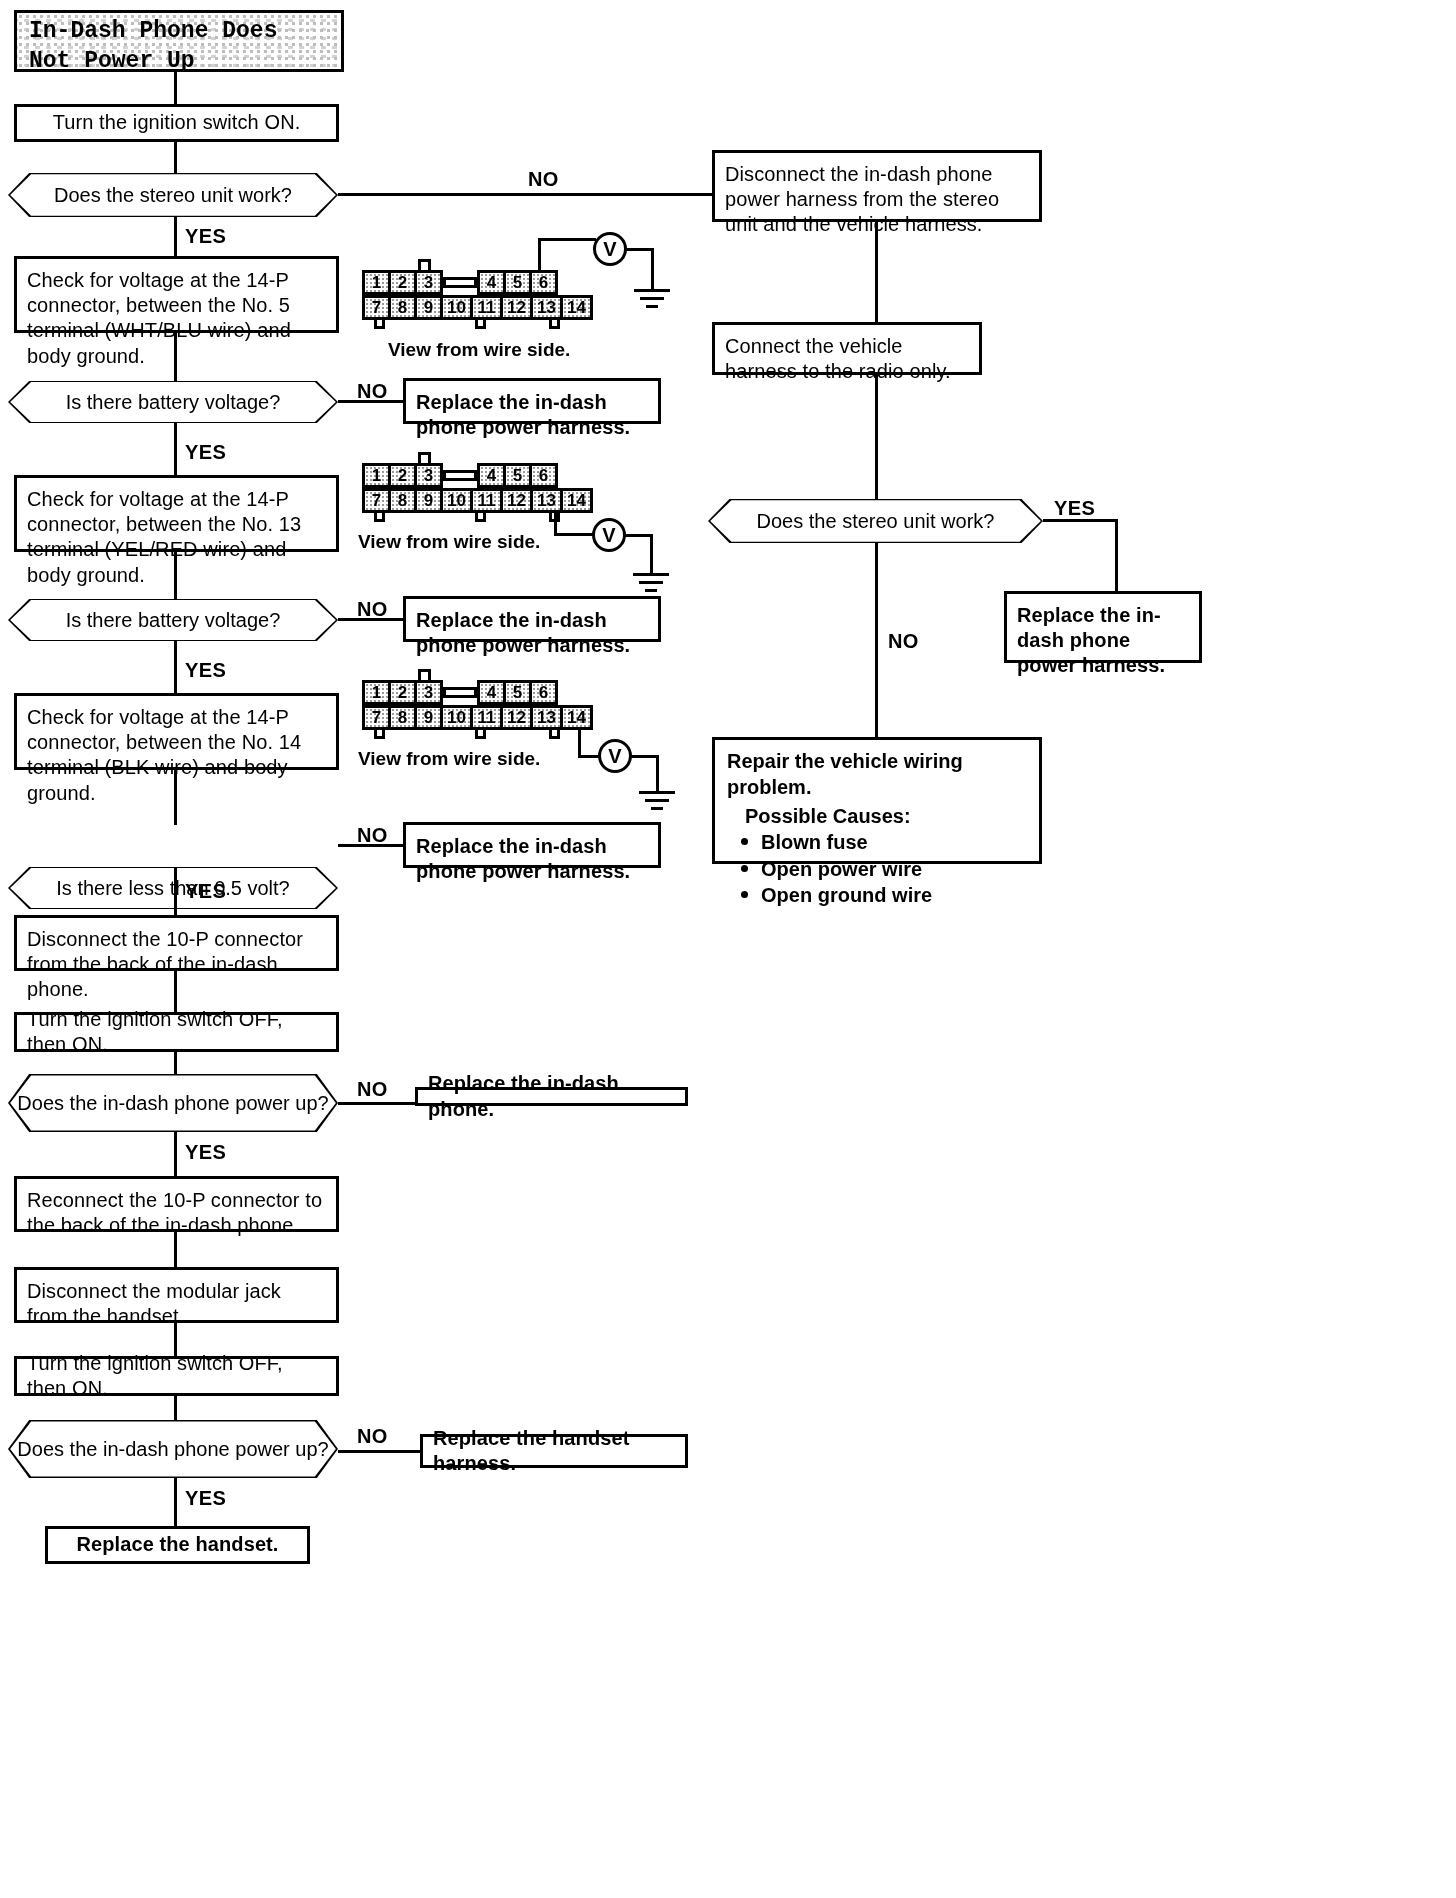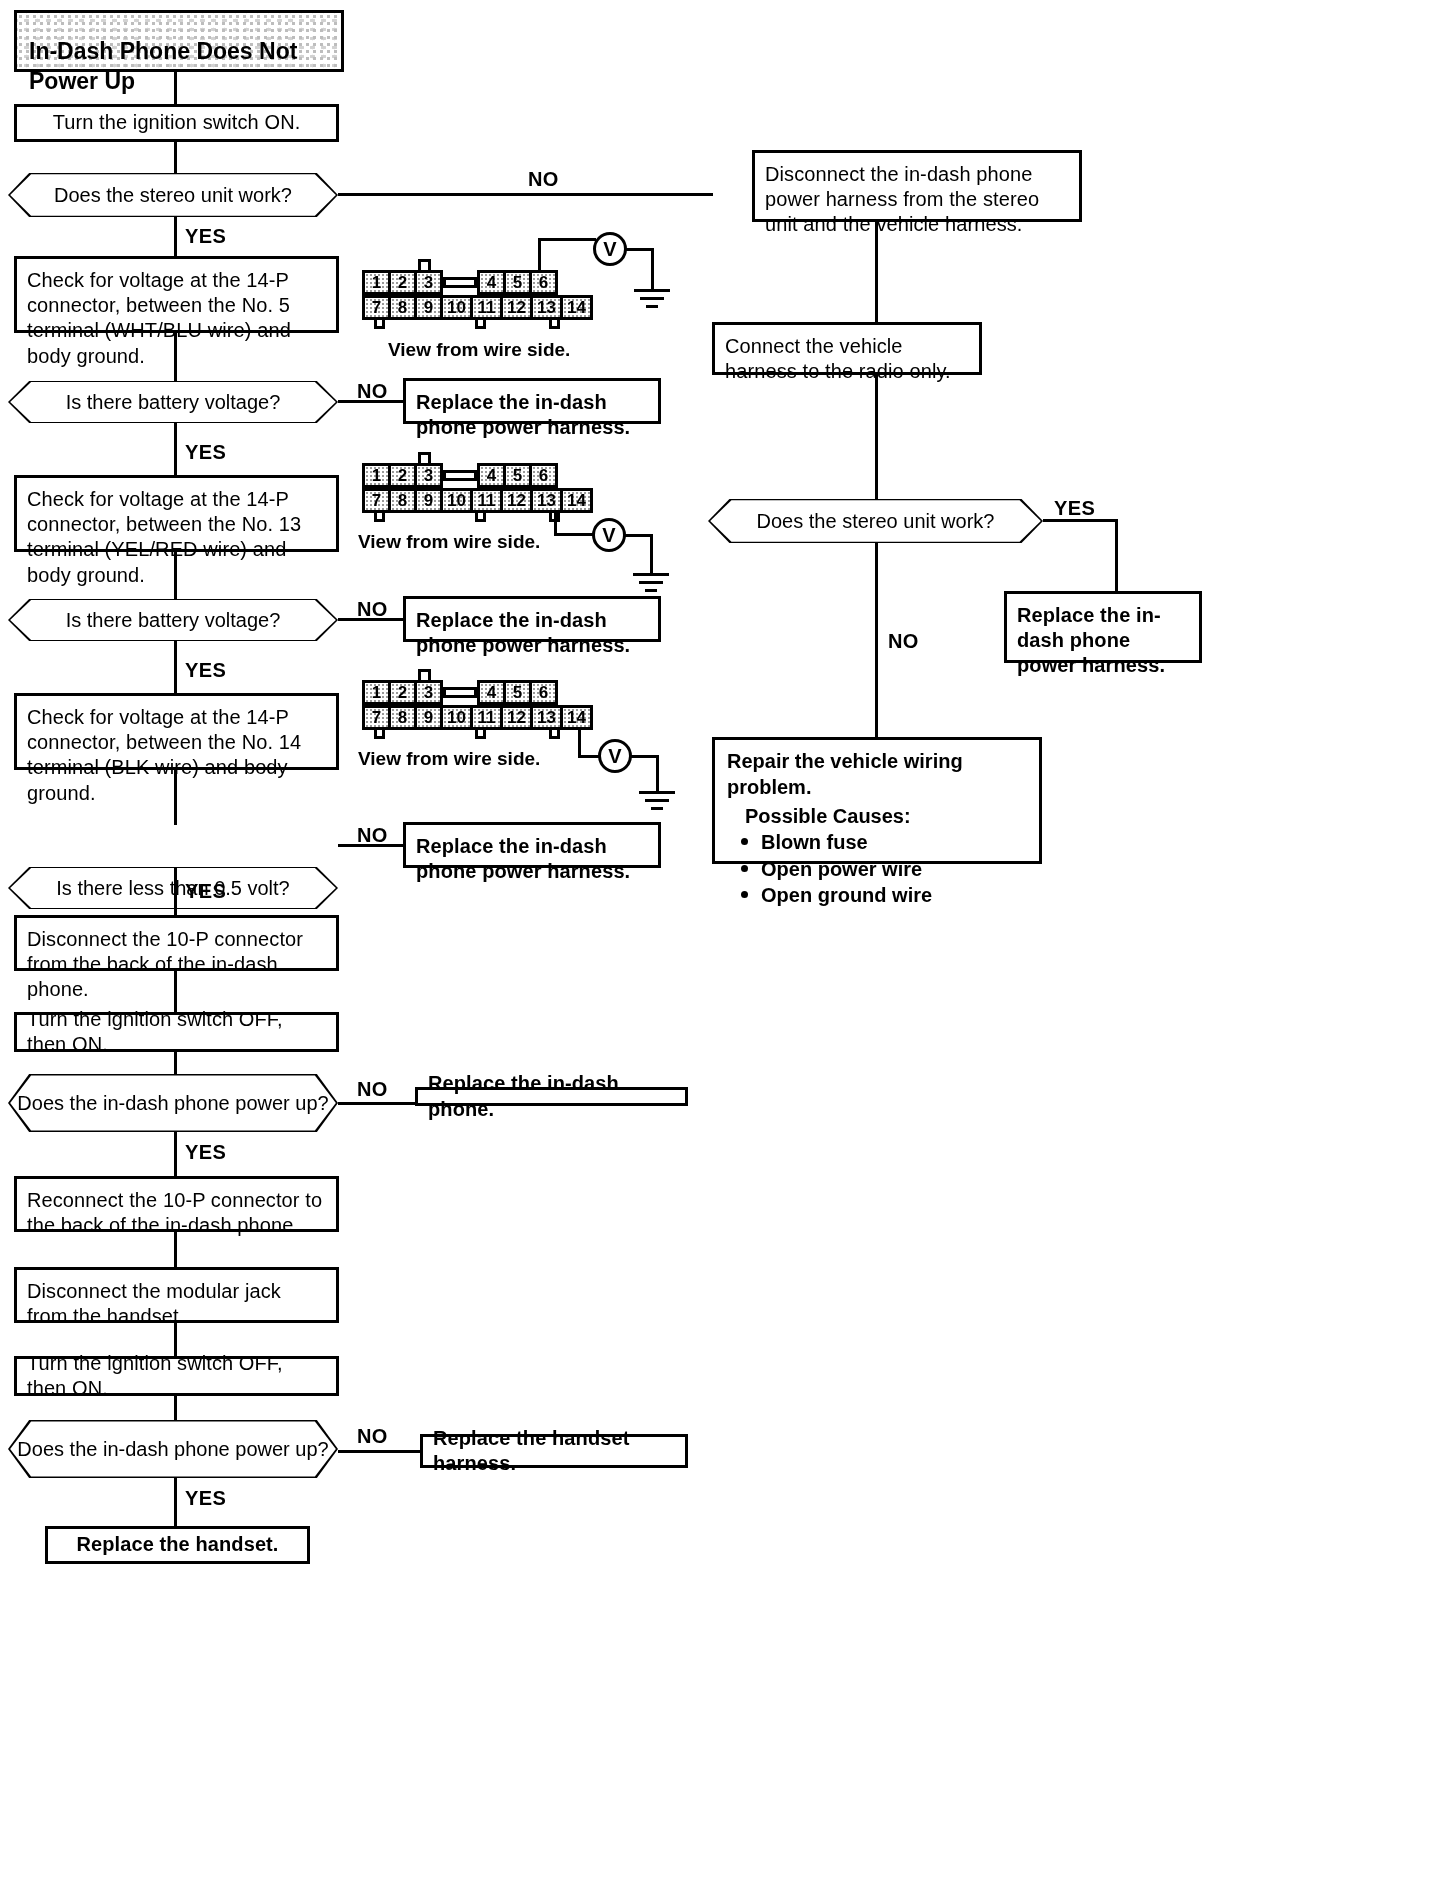--- a/index.html
+++ b/index.html
@@ -34,27 +34,28 @@
   .box.top{align-items:flex-start;padding-top:9px;}
 
   .title-box{
     position:absolute;
     border:3px solid #000;
     box-sizing:border-box;
     background:#fff;
     font-weight:bold;
     font-size:23px;
     line-height:1.3;
-    padding:24px 12px;
+    padding:4px 12px;
     
     background-image:
       radial-gradient(#bdbdbd 34%, transparent 36%),
       radial-gradient(#d2d2d2 30%, transparent 32%);
     background-size:7px 7px, 11px 9px;
     background-position:0 0, 4px 3px;
+    font-family:Liberation Mono, monospace;
   }
   .title-box span{
     background:transparent;
   }
 
   
   .hex{
     position:absolute;
     box-sizing:border-box;
     background:#000;
@@ -419,21 +420,21 @@
   <div class="box bold" style="left:420px;top:1434px;width:268px;height:34px;">
     <span>Replace the handset harness.</span>
   </div>
   <div class="vline" style="left:174px;top:1478px;height:48px;"></div>
   <div class="lbl" style="left:185px;top:1487px;">YES</div>
 
   <div class="box bold center" style="left:45px;top:1526px;width:265px;height:38px;">
     <span>Replace the handset.</span>
   </div>
 
-  <div class="box top" style="left:712px;top:150px;width:330px;height:72px;margin-left:40px;">
+  <div class="box top" style="left:712px;top:150px;width:330px;height:72px;">
     <span>Disconnect the in-dash phone power harness from the stereo unit and the vehicle harness.</span>
   </div>
   <div class="vline" style="left:875px;top:222px;height:101px;"></div>
 
   <div class="box top" style="left:712px;top:322px;width:270px;height:53px;">
     <span>Connect  the vehicle harness to the radio only.</span>
   </div>
   <div class="vline" style="left:875px;top:375px;height:125px;"></div>
 
   <div class="hex" style="left:708px;top:499px;width:335px;height:44px;">

